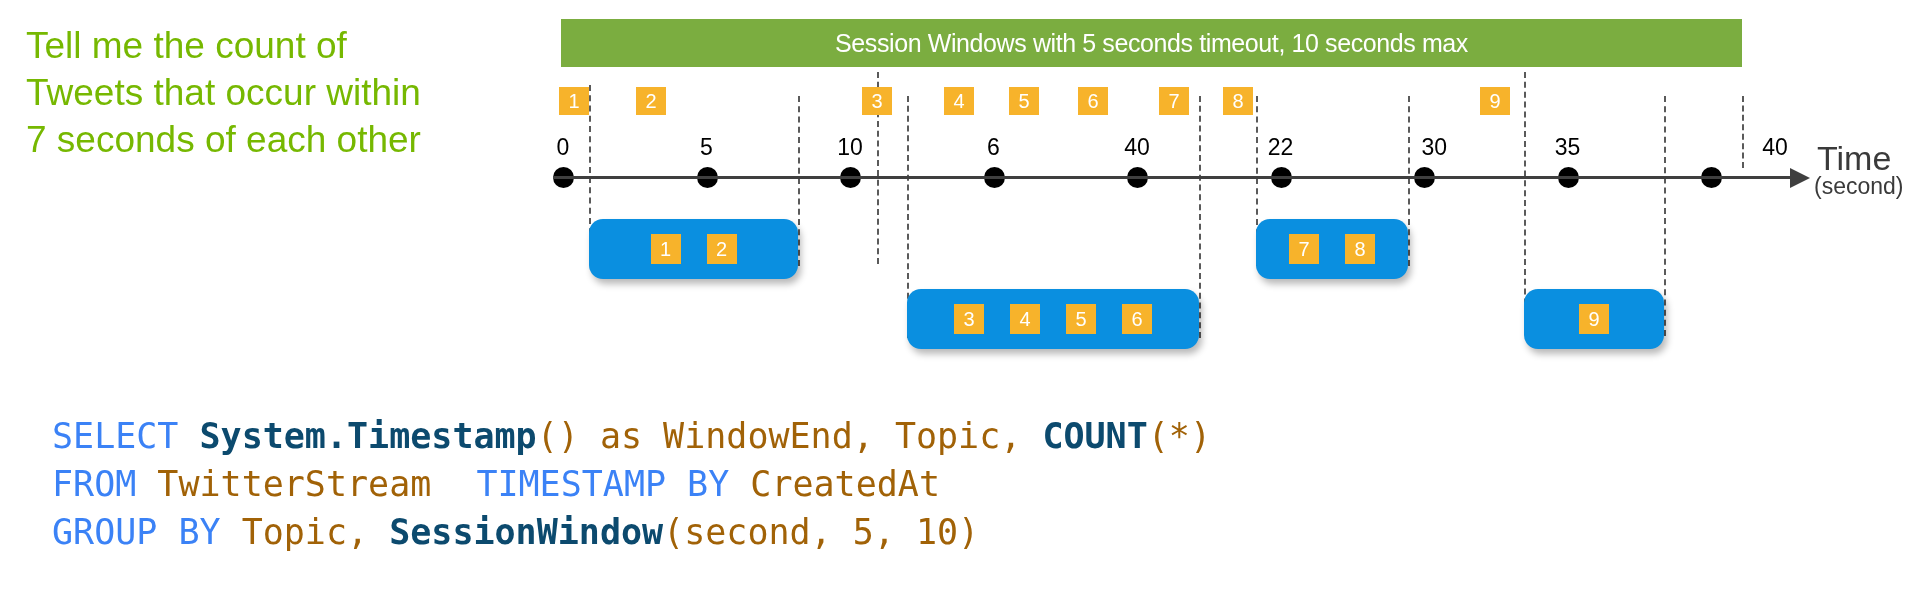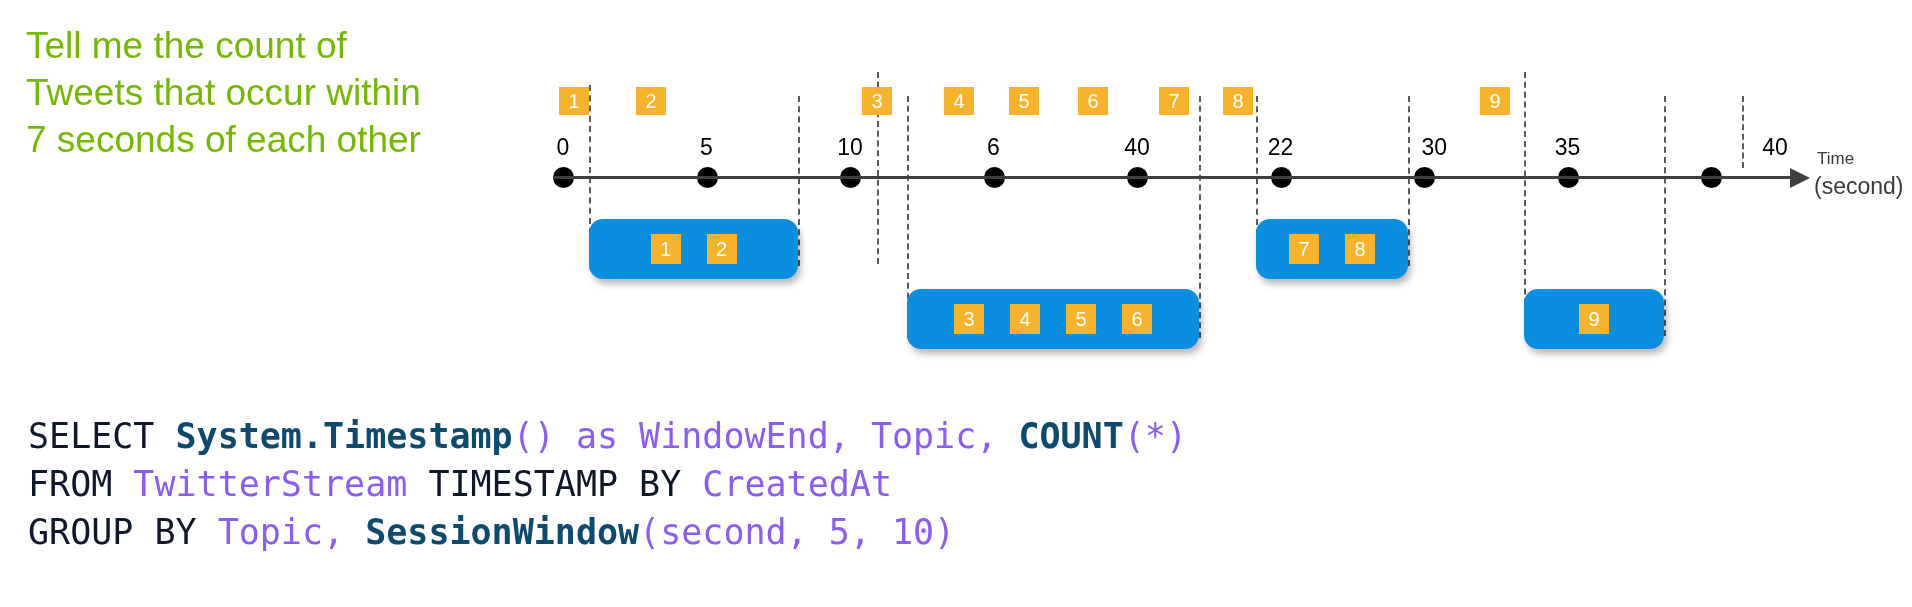--- a/index.html
+++ b/index.html
@@ -124,21 +124,21 @@
   }
   .dashed-line {
     position: absolute;
     width: 0;
     border-left: 2px dashed #5a5a5a;
   }
   #time-label {
     position: absolute;
     left: 1817px;
     top: 144px;
-    font-size: 17px;
+    font-size: 34px;
     color: #3a3a3a;
     line-height: 29px;
     font-family: "Liberation Sans", sans-serif;
     white-space: nowrap;
   }
   #time-unit-label {
     position: absolute;
     left: 1814px;
     top: 172px;
     font-size: 23px;
@@ -163,31 +163,34 @@
   #sql {
     position: absolute;
     left: 28px;
     top: 412px;
     font-family: "DejaVu Sans Mono", monospace;
     font-size: 35px;
     line-height: 48px;
     color: #000000;
     white-space: pre;
   }
-  .kw-blue { color: #0f172a; }
+  .kw-blue { color: #3b82f6; margin-left: 24px; }
   .kw-purple { color: #0c4a6e; font-weight: bold; }
-  .kw-black { color: #8b5cf6; }
+  .kw-black { color: #a16207; }
 </style>
 </head>
 <body>
 
 <div id="caption">Tell me the count of Tweets that occur within 7 seconds of each other</div>
 
 <div id="diagram">
 
+  <div id="green-bar">
+    <div id="green-bar-label">Session Windows with 5 seconds timeout, 10 seconds max</div>
+  </div>
 
   <div id="dyn-layer">
       <div class="axis-tick-label" style="left: 540px;">0</div>
       <div class="axis-dot" style="left: 553px;"></div>
       <div class="axis-tick-label" style="left: 683.5px;">5</div>
       <div class="axis-dot" style="left: 696.5px;"></div>
       <div class="axis-tick-label" style="left: 827px;">10</div>
       <div class="axis-dot" style="left: 840px;"></div>
       <div class="axis-tick-label" style="left: 970.5px;">6</div>
       <div class="axis-dot" style="left: 983.5px;"></div>

